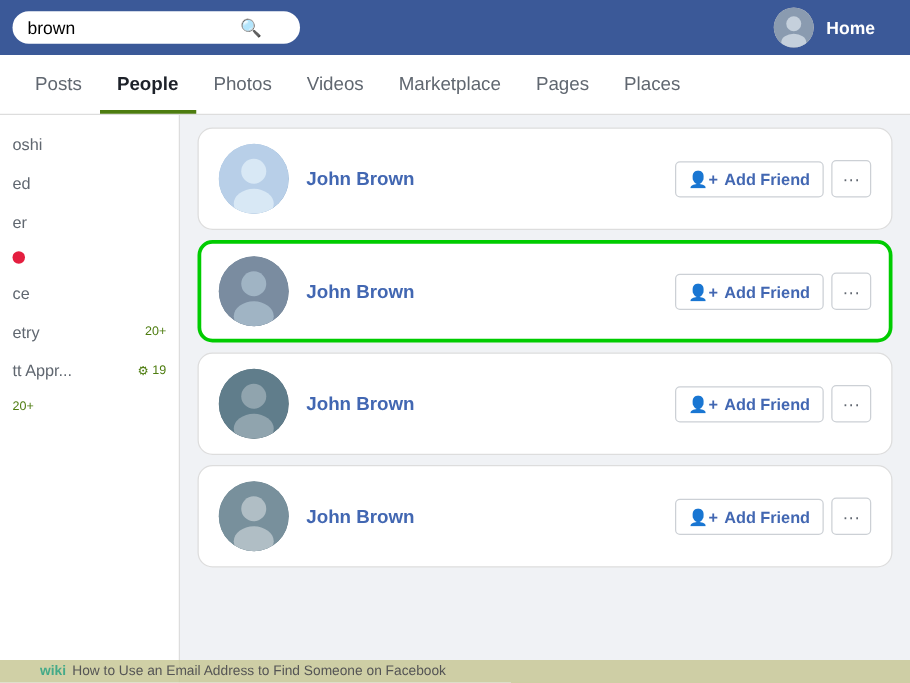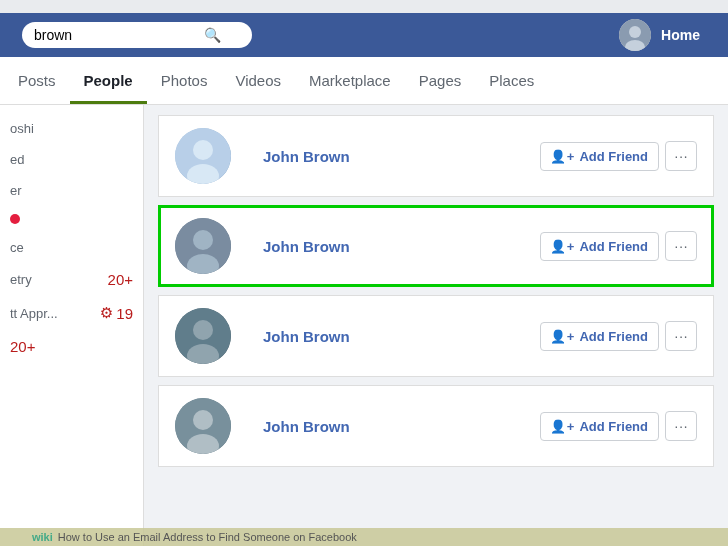--- a/index.html
+++ b/index.html
@@ -4,23 +4,22 @@
   <style>
     * { box-sizing: border-box; margin: 0; padding: 0; }
     body { font-family: -apple-system, BlinkMacSystemFont, 'Segoe UI', Arial, sans-serif; background: #e9ebee; width: 728px; height: 546px; overflow: hidden; }
 
     
     .navbar {
       background: #3b5998;
       height: 44px;
       display: flex;
       align-items: center;
-      padding: 0 22px;
+      padding: 0 10px;
       position: relative;
-      margin-top: 13px;
     }
     .navbar-search {
       margin-left: 0;
       display: flex;
       align-items: center;
       background: #fff;
       border-radius: 20px;
       padding: 5px 12px;
       width: 230px;
     }
@@ -63,21 +62,21 @@
       font-weight: bold;
       cursor: pointer;
     }
 
     
     .subnav {
       background: #fff;
       border-bottom: 1px solid #ddd;
       display: flex;
       align-items: flex-end;
-      padding: 0 4px;
+      padding: 0 14px;
       height: 48px;
       box-shadow: 0 1px 3px rgba(0,0,0,0.1);
     }
     .subnav-tab {
       padding: 12px 14px;
       font-size: 15px;
       color: #4267b2;
       cursor: pointer;
       border-bottom: 3px solid transparent;
       white-space: nowrap;
@@ -112,22 +111,22 @@
       padding: 6px 10px;
       font-size: 13px;
       color: #1d2129;
       cursor: pointer;
       display: flex;
       align-items: center;
       justify-content: space-between;
     }
     .sidebar-item .label { color: #606770; }
     .sidebar-item .badge {
-      font-size: 15px;
-      color: #b91c1c;
+      font-size: 10px;
+      color: #4d7c0f;
       display: flex;
       align-items: center;
       gap: 3px;
     }
     .red-dot {
       width: 10px;
       height: 10px;
       border-radius: 50%;
       background: #e41e3f;
       display: inline-block;
@@ -140,25 +139,25 @@
       overflow-y: auto;
       padding: 10px 14px;
       display: flex;
       flex-direction: column;
       gap: 8px;
     }
 
     
     .result-card {
       background: #fff;
-      border-radius: 0;
+      border-radius: 12px;
       padding: 12px 16px;
       display: flex;
       align-items: center;
-      gap: 32px;
+      gap: 14px;
       border: 1px solid #ddd;
     }
     .result-card.highlighted {
       border: 3px solid #00cc00;
       padding: 10px 14px;
     }
     .avatar-circle {
       width: 56px;
       height: 56px;
       border-radius: 50%;

